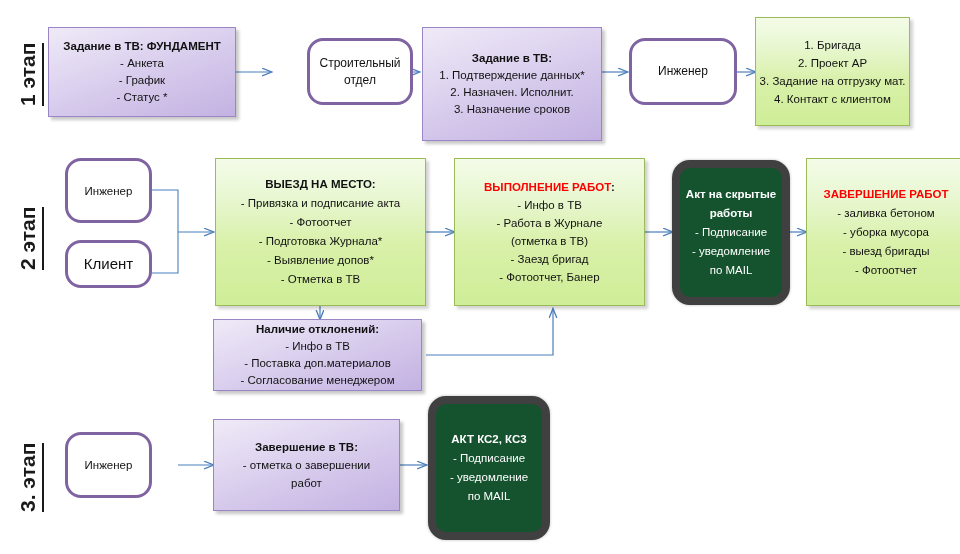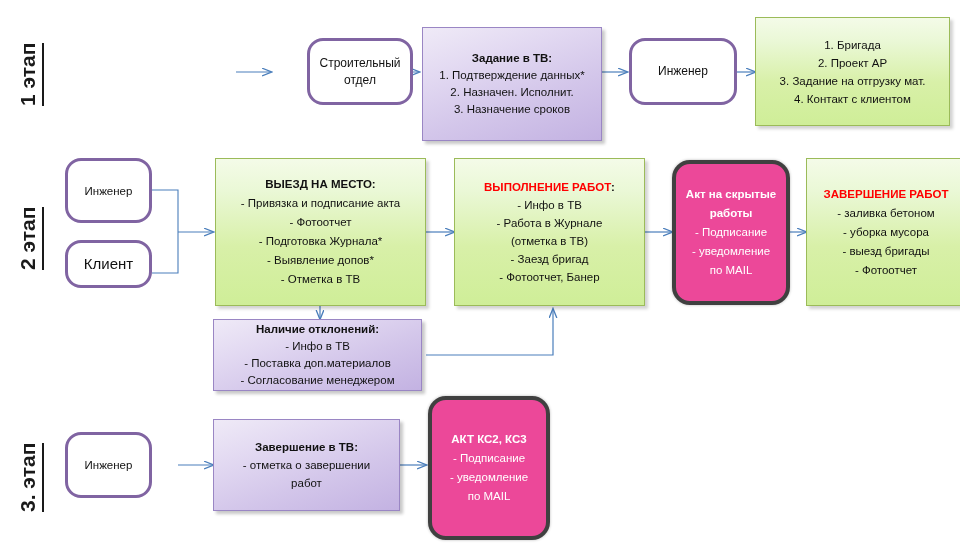--- a/index.html
+++ b/index.html
@@ -55,22 +55,22 @@
   }
   
   .white-round{
     background:#ffffff;
     border:3px solid #8064a2;
     border-radius:16px;
     color:#111111;
   }
   
   .orange{
-    background:#ec4899;
-    border:4px solid #404040;
+    background:#14532d;
+    border:8px solid #404040;
     border-radius:18px;
     color:#ffffff;
     box-shadow:0 0 3px rgba(0,0,0,0.28);
     text-align:right;
   }
   .orange .title{color:#ffffff;font-weight:bold;}
   .orange .line{color:#ffffff;}
 
   .red-title{color:#ff0000;font-weight:bold;}
   .blk{color:#111111;}
@@ -117,38 +117,44 @@
   <div class="stage-label" style="left:16px;top:106px;">
     <span>1 этап</span>
   </div>
   <div class="stage-label" style="left:16px;top:270px;">
     <span>2 этап</span>
   </div>
   <div class="stage-label" style="left:16px;top:512px;">
     <span>3. этап</span>
   </div>
 
+  <div class="node purple" style="left:48px;top:27px;width:188px;height:90px;font-size:11.5px;line-height:17px;">
+    <div class="title">Задание в ТВ: ФУНДАМЕНТ</div>
+    <div class="line">-    Анкета</div>
+    <div class="line">- График</div>
+    <div class="line">-    Статус *</div>
+  </div>
 
   <div class="node white-round" style="left:271px;top:38px;width:106px;height:67px;font-size:12px;line-height:17px;margin-left:36px;">
     <div class="line">Строительный</div>
     <div class="line">отдел</div>
   </div>
 
   <div class="node purple" style="left:422px;top:27px;width:180px;height:114px;font-size:11.5px;line-height:17px;">
     <div class="title">Задание в ТВ:</div>
     <div class="line">1.    Подтверждение  данных*</div>
     <div class="line">2.    Назначен. Исполнит.</div>
     <div class="line">3.    Назначение сроков</div>
   </div>
 
   <div class="node white-round" style="left:629px;top:38px;width:108px;height:67px;font-size:12px;line-height:17px;">
     <div class="line">Инженер</div>
   </div>
 
-  <div class="node green" style="left:755px;top:17px;width:195px;height:109px;font-size:11.5px;line-height:18px;">
+  <div class="node green" style="left:755px;top:17px;width:155px;height:109px;font-size:11.5px;line-height:18px;">
     <div class="line">1.     Бригада</div>
     <div class="line">2.     Проект АР</div>
     <div class="line">3.    Задание на отгрузку мат.</div>
     <div class="line">4.     Контакт с клиентом</div>
   </div>
 
   <div class="node white-round" style="left:65px;top:158px;width:87px;height:65px;font-size:11.5px;line-height:16px;">
     <div class="line">Инженер</div>
   </div>
 

